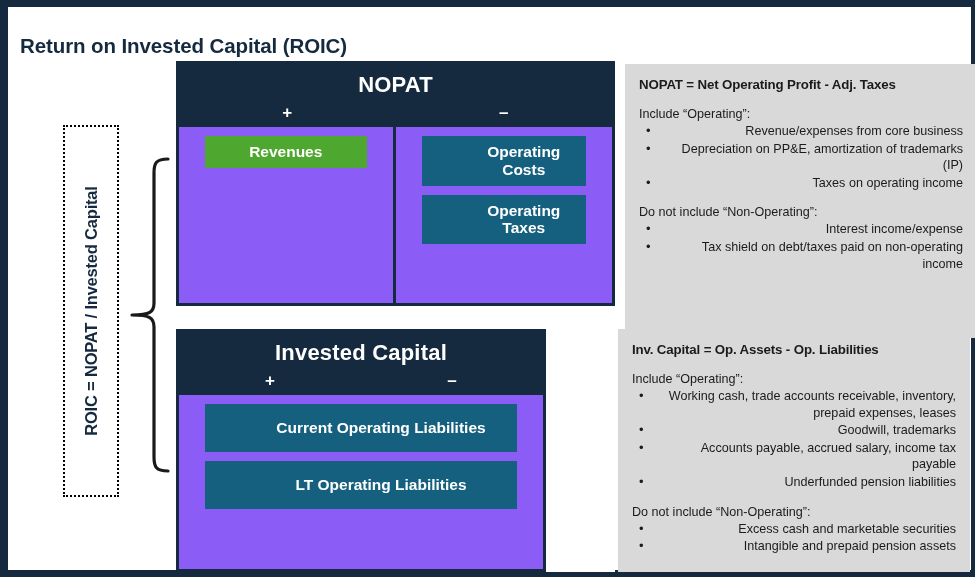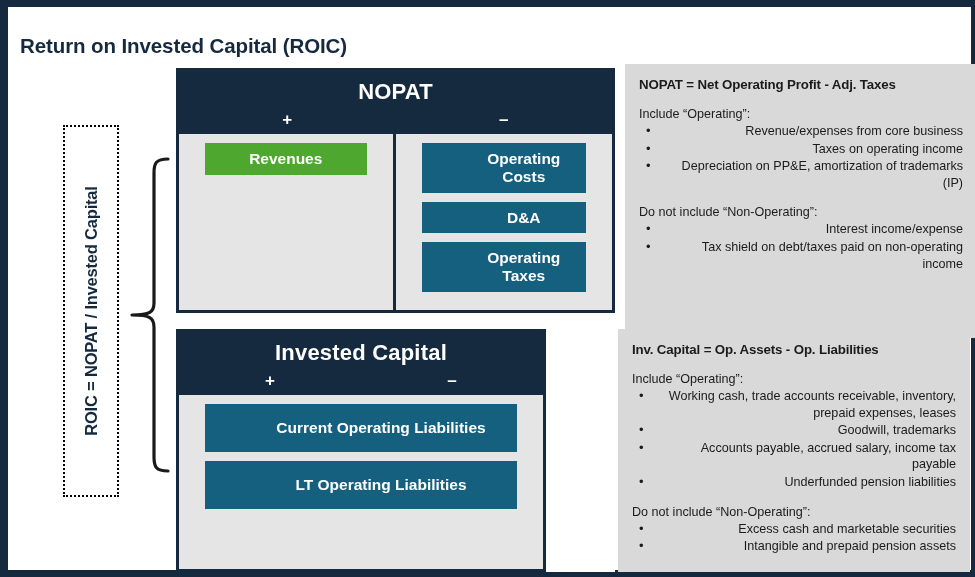--- a/index.html
+++ b/index.html
@@ -117,21 +117,21 @@
     flex: 1 1 auto;
     display: flex;
     background: #ffffff;
   }
   .col {
     flex: 1 1 50%;
     padding: 9px 26px 9px 26px;
     display: flex;
     flex-direction: column;
     gap: 9px;
-    background: #e5e5e5;
+    background: #8b5cf6;
   }
   .col.left  { border-right: 3px solid #15293f; }
 
   .item {
     color: #ffffff;
     text-align: center;
     font-size: 15.5px;
     font-weight: bold;
     line-height: 1.15;
     padding: 7px 4px;
@@ -190,49 +190,48 @@
   <div id="title">Return on Invested Capital (ROIC)</div>
 
   <div id="roic-box">
     <div id="roic-label">ROIC = NOPAT / Invested Capital</div>
   </div>
 
   <svg id="brace" viewBox="0 0 44 320" preserveAspectRatio="none">
     <path d="M42 4 C 30 4, 28 8, 28 18 L 28 148 C 28 157, 24 160, 6 160 C 24 160, 28 163, 28 172 L 28 302 C 28 312, 30 316, 42 316" fill="none" stroke="#1a1a1a" stroke-width="3.2" stroke-linecap="round" stroke-linejoin="round"></path>
   </svg>
 
-  <div class="section" style="left:168px; top:61px; width:439px; height:245px;">
+  <div class="section" style="left:168px; top:54px; width:439px; height:245px;">
     <div class="block" style="width:439px; height:245px;">
       <div class="block-header">
         <div class="block-title">NOPAT</div>
         <div class="signs">
           <div class="sign">+</div>
           <div class="sign">–</div>
         </div>
       </div>
       <div class="columns">
         <div class="col left">
           <div class="item green">Revenues</div>
         </div>
         <div class="col right">
           <div class="item teal">Operating Costs</div>
-          <div class="item teal">D&amp;A</div>
           <div class="item teal">Operating Taxes</div>
         </div>
       </div>
     </div>
   </div>
 
   <div class="panel" style="left:610px; top:57px; width:352px; height:274px;margin-left:7px;">
     <div class="panel-title">NOPAT = Net Operating Profit - Adj. Taxes</div>
     <div class="panel-sub">Include “Operating”:</div>
     <ul class="bullets">
       <li>Revenue/expenses from core business</li>
+      <li>Depreciation on PP&amp;E, amortization of trademarks (IP)</li>
       <li>Taxes on operating income</li>
-      <li>Depreciation on PP&amp;E, amortization of trademarks (IP)</li>
     </ul>
     <div class="panel-sub spaced">Do not include “Non-Operating”:</div>
     <ul class="bullets">
       <li>Interest income/expense</li>
       <li>Tax shield on debt/taxes paid on non-operating income</li>
     </ul>
   </div>
 
   <div class="section" style="left:168px; top:322px; width:439px; height:243px;">
     <div class="block" style="width:370px; height:243px;">

